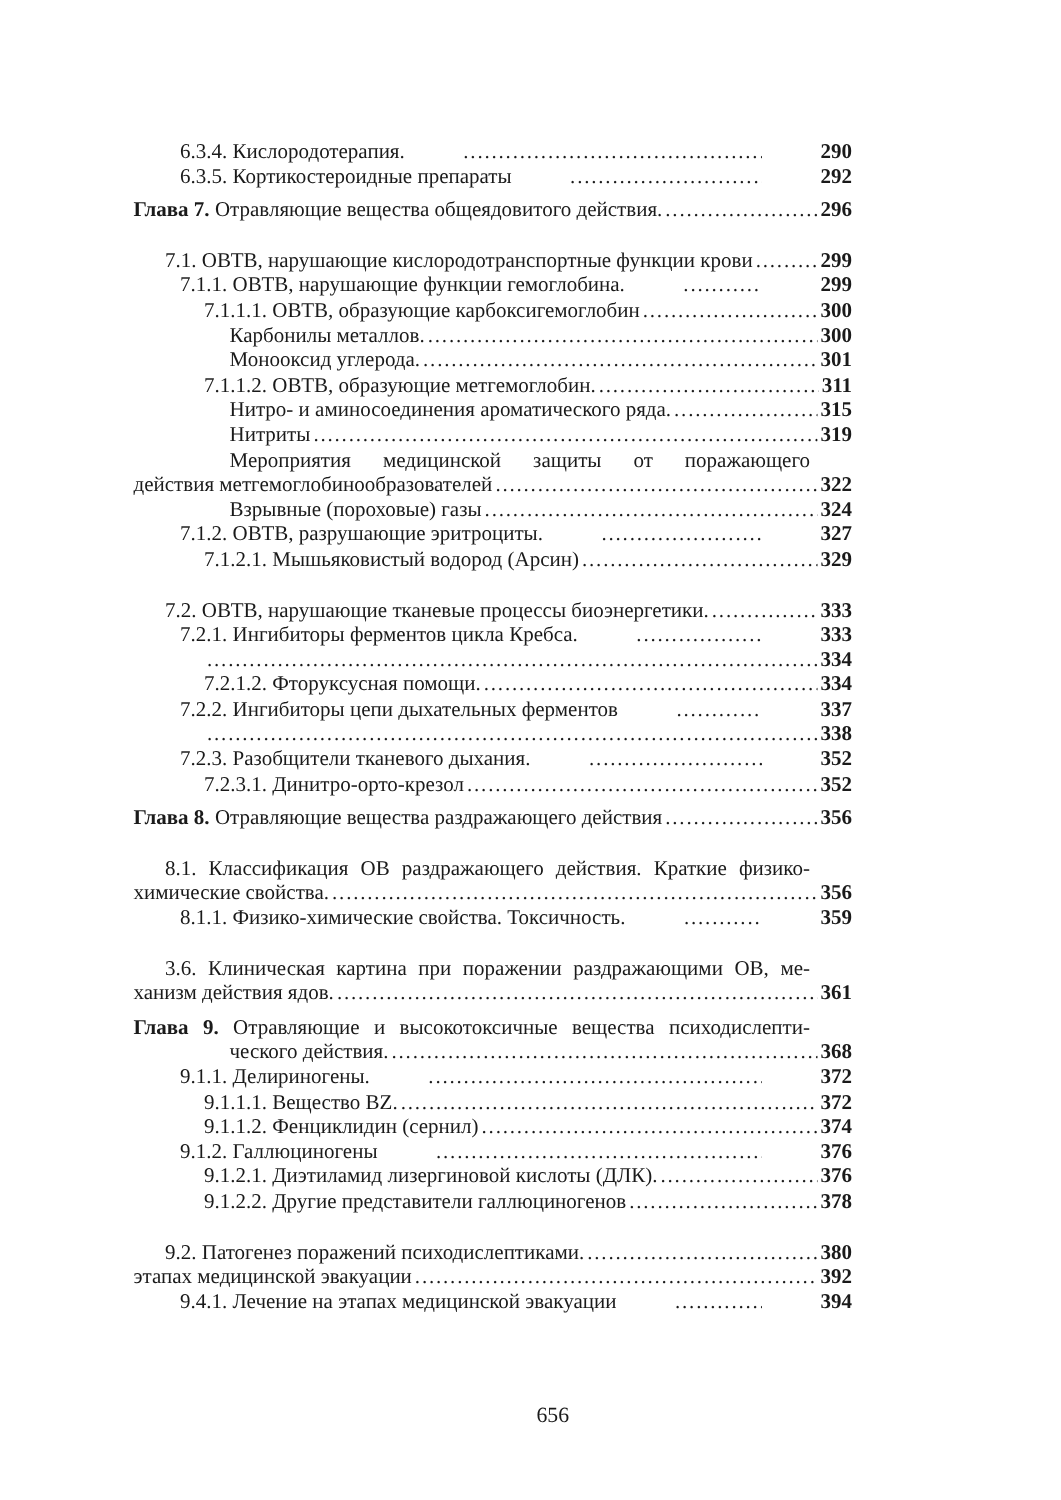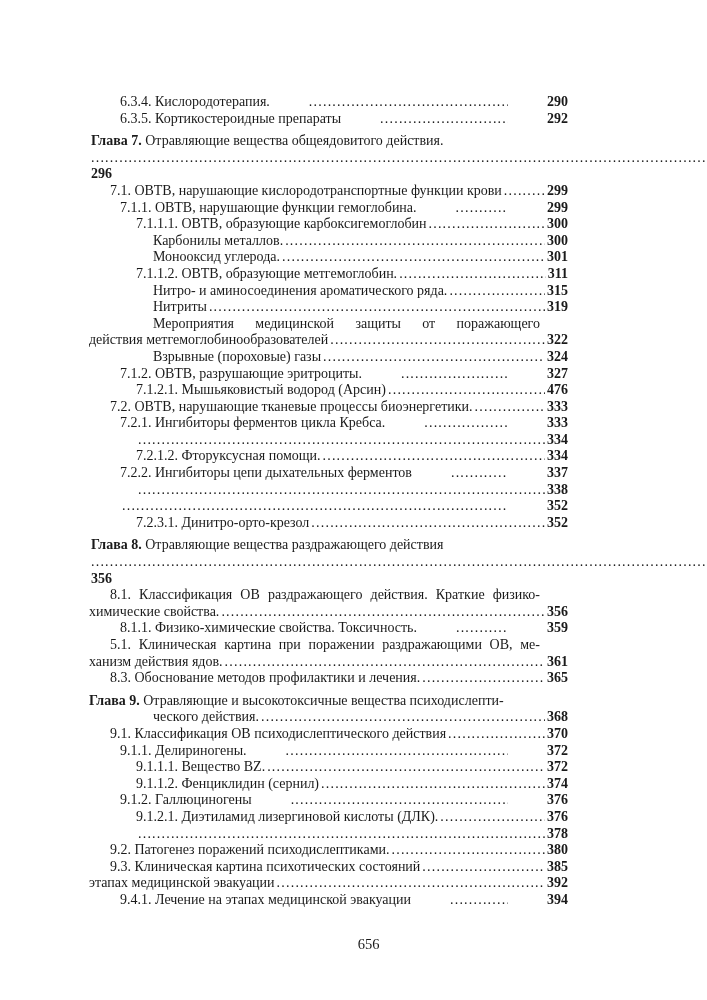--- a/index.html
+++ b/index.html
@@ -21,23 +21,23 @@
     left: 89px;
     top: 94px;
     width: 479px;
     font-size: 14px;
     line-height: 16.6px;
   }
   .row {
     display: flex;
     align-items: baseline;
   }
-  .row.gap { margin-top: 6px; flex-direction: column; }
+  .row.gap { margin-top: 6px; }
   .lv0 { padding-left: 0; }
-  .lv1 { padding-left: 21px; }
+  .lv1 { padding-left: 21px; margin-top: 17px; }
   .lv2 { padding-left: 31px; gap: 37px; }
   .lv3 { padding-left: 47px; }
   .lv4 { padding-left: 64px; }
   .txt { white-space: nowrap; }
   .row.just .txt {
     flex: 1;
     white-space: normal;
     text-align: justify;
     text-align-last: justify;
     padding-right: 28px;
@@ -140,21 +140,21 @@
         <span class="pg">324</span>
       </div>
       <div class="row lv2">
         <span class="txt">7.1.2. ОВТВ, разрушающие эритроциты.</span>
         <span class="dots"></span>
         <span class="pg">327</span>
       </div>
       <div class="row lv3">
         <span class="txt">7.1.2.1. Мышьяковистый водород (Арсин)</span>
         <span class="dots"></span>
-        <span class="pg">476</span>
+        <span class="pg">329</span>
       </div>
       <div class="row lv1">
         <span class="txt">7.2. ОВТВ, нарушающие тканевые процессы биоэнергетики.</span>
         <span class="dots"></span>
         <span class="pg">333</span>
       </div>
       <div class="row lv2">
         <span class="txt">7.2.1. Ингибиторы ферментов цикла Кребса.</span>
         <span class="dots"></span>
         <span class="pg">333</span>
@@ -171,20 +171,21 @@
       <div class="row lv2">
         <span class="txt">7.2.2. Ингибиторы цепи дыхательных ферментов</span>
         <span class="dots"></span>
         <span class="pg">337</span>
       </div>
       <div class="row lv3">
         <span class="dots"></span>
         <span class="pg">338</span>
       </div>
       <div class="row lv2">
+        <span class="txt">7.2.3. Разобщители тканевого дыхания.</span>
         <span class="dots"></span>
         <span class="pg">352</span>
       </div>
       <div class="row lv3">
         <span class="txt">7.2.3.1. Динитро-орто-крезол</span>
         <span class="dots"></span>
         <span class="pg">352</span>
       </div>
       <div class="row lv0 gap">
         <span class="txt"><b>Глава 8. </b>Отравляющие вещества раздражающего действия</span>
@@ -198,45 +199,35 @@
         <span class="txt">химические свойства.</span>
         <span class="dots"></span>
         <span class="pg">356</span>
       </div>
       <div class="row lv2">
         <span class="txt">8.1.1. Физико-химические свойства. Токсичность.</span>
         <span class="dots"></span>
         <span class="pg">359</span>
       </div>
       <div class="row lv1 just">
-        <span class="txt">5.1. Клиническая картина при поражении раздражающими ОВ, ме-</span>
+        <span class="txt">3.6. Клиническая картина при поражении раздражающими ОВ, ме-</span>
       </div>
       <div class="row lv0">
         <span class="txt">ханизм действия ядов.</span>
         <span class="dots"></span>
         <span class="pg">361</span>
-      </div>
-      <div class="row lv1">
-        <span class="txt">8.3. Обоснование методов профилактики и лечения.</span>
-        <span class="dots"></span>
-        <span class="pg">365</span>
       </div>
       <div class="row lv0 gap just">
         <span class="txt"><b>Глава 9. </b>Отравляющие и высокотоксичные вещества психодислепти-</span>
       </div>
       <div class="row lv4">
         <span class="txt">ческого действия.</span>
         <span class="dots"></span>
         <span class="pg">368</span>
       </div>
-      <div class="row lv1">
-        <span class="txt">9.1. Классификация ОВ психодислептического действия</span>
-        <span class="dots"></span>
-        <span class="pg">370</span>
-      </div>
       <div class="row lv2">
         <span class="txt">9.1.1. Делириногены.</span>
         <span class="dots"></span>
         <span class="pg">372</span>
       </div>
       <div class="row lv3">
         <span class="txt">9.1.1.1. Вещество BZ.</span>
         <span class="dots"></span>
         <span class="pg">372</span>
       </div>
@@ -249,32 +240,28 @@
         <span class="txt">9.1.2. Галлюциногены</span>
         <span class="dots"></span>
         <span class="pg">376</span>
       </div>
       <div class="row lv3">
         <span class="txt">9.1.2.1. Диэтиламид лизергиновой кислоты (ДЛК).</span>
         <span class="dots"></span>
         <span class="pg">376</span>
       </div>
       <div class="row lv3">
+        <span class="txt">9.1.2.2. Другие представители галлюциногенов</span>
         <span class="dots"></span>
         <span class="pg">378</span>
       </div>
       <div class="row lv1">
         <span class="txt">9.2. Патогенез поражений психодислептиками.</span>
         <span class="dots"></span>
         <span class="pg">380</span>
-      </div>
-      <div class="row lv1">
-        <span class="txt">9.3. Клиническая картина психотических состояний</span>
-        <span class="dots"></span>
-        <span class="pg">385</span>
       </div>
       <div class="row lv0">
         <span class="txt">этапах медицинской эвакуации</span>
         <span class="dots"></span>
         <span class="pg">392</span>
       </div>
       <div class="row lv2">
         <span class="txt">9.4.1. Лечение на этапах медицинской эвакуации</span>
         <span class="dots"></span>
         <span class="pg">394</span>

